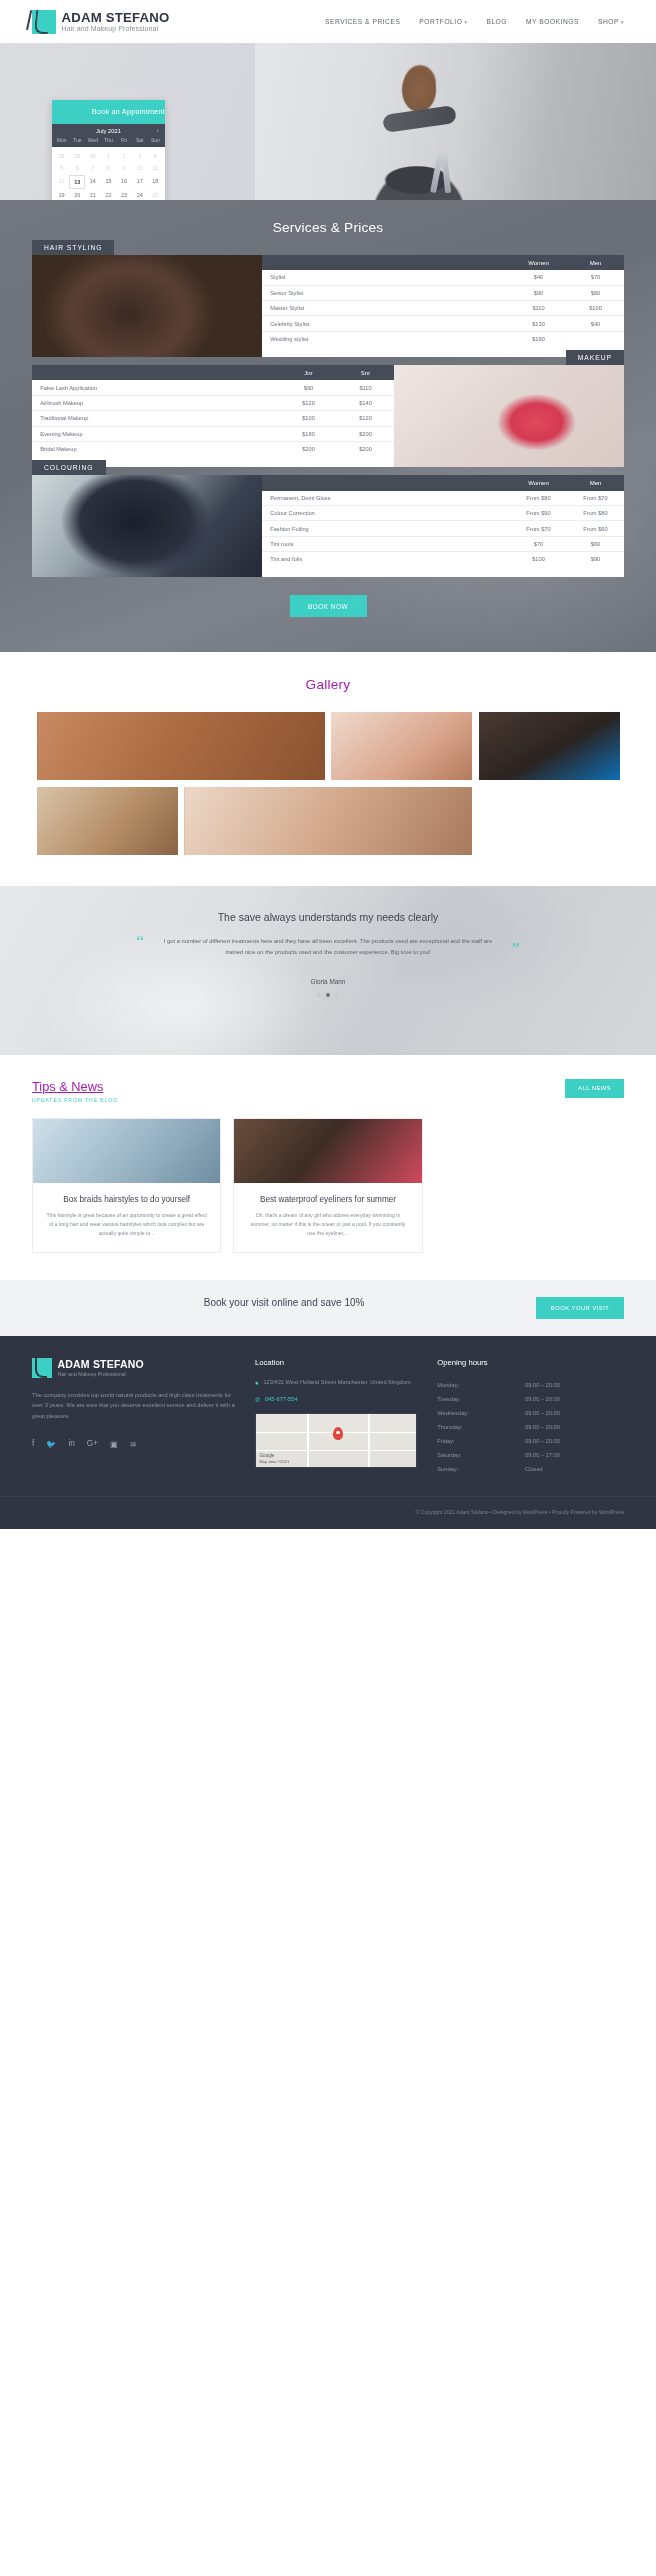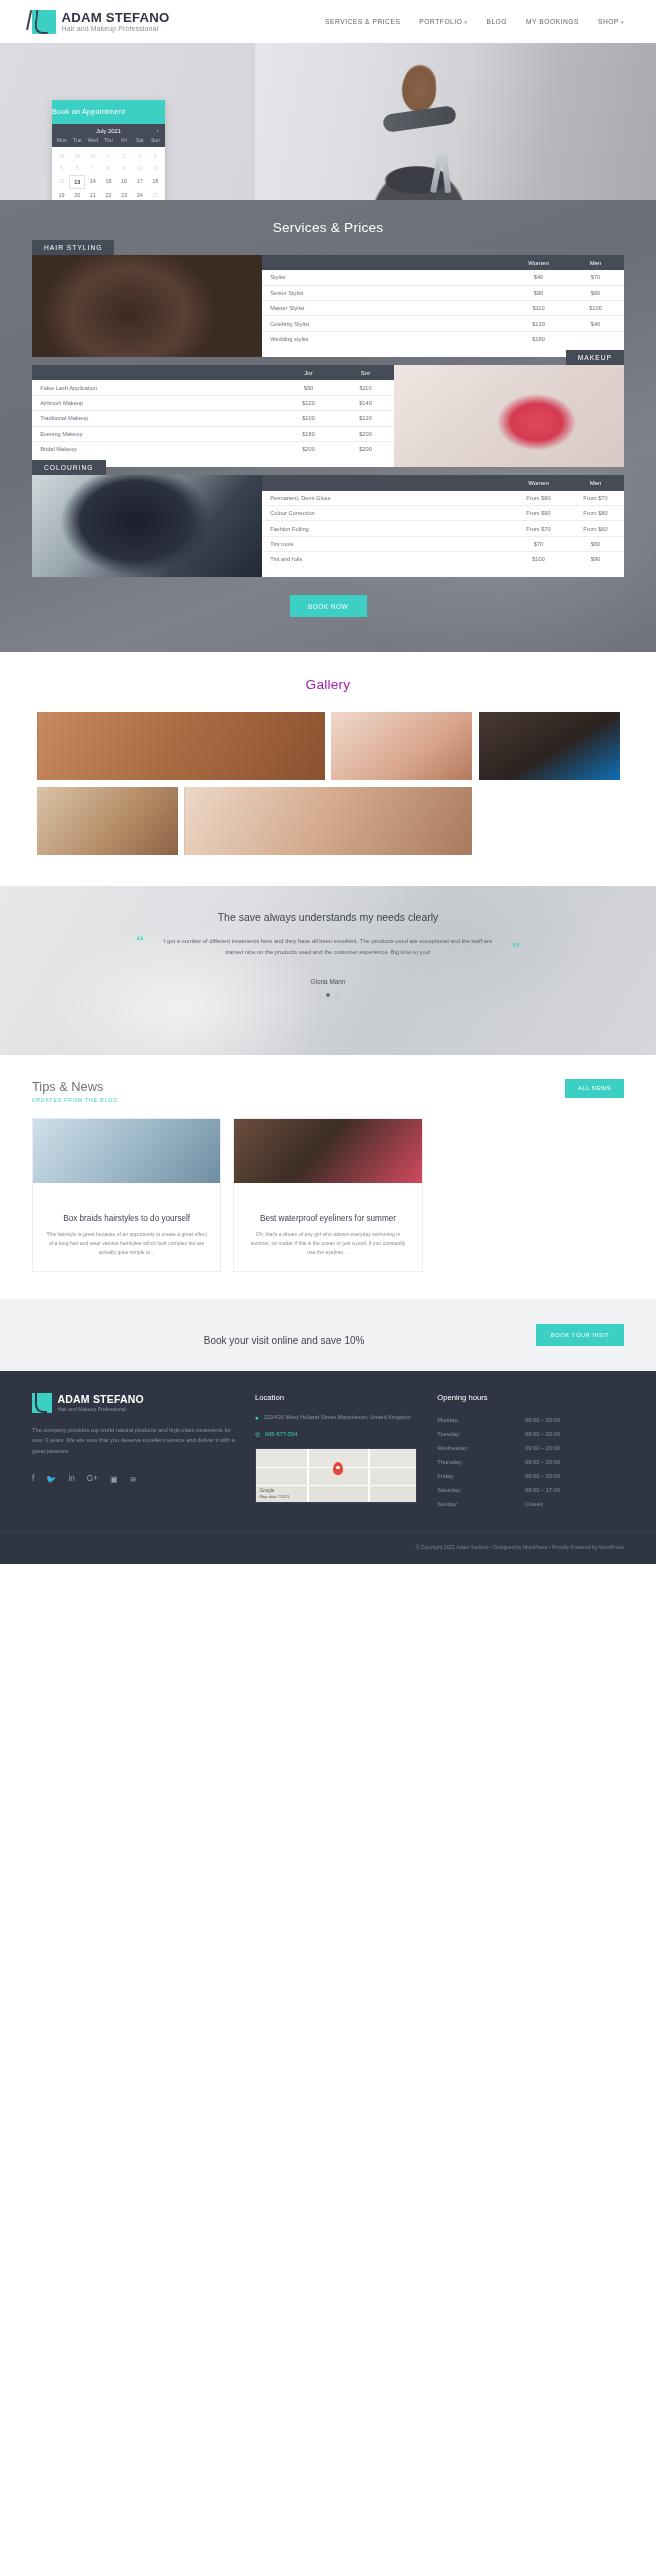--- a/index.html
+++ b/index.html
@@ -37,21 +37,21 @@
   }
   .hero-photo:after{ content:""; position:absolute; left:128px; top:67px; width:73px; height:18px;
       background:linear-gradient(90deg,#5c5f66,#474a51); border-radius:9px; transform:rotate(-8deg); }
   .hero-photo .scissors{ position:absolute; left:179px; top:108px; width:6.4px; height:42px;
       background:linear-gradient(180deg,#cfd4d9,#9aa0a8); transform:rotate(11deg); border-radius:1.8px;}
   .hero-photo .scissors2{ position:absolute; left:188px; top:108px; width:6.4px; height:42px;
       background:linear-gradient(180deg,#cfd4d9,#9aa0a8); transform:rotate(-6deg); border-radius:1.8px;}
 
   
   .cal { position:absolute; left:52px; top:57px; width:113px; background:#fff; box-shadow:0 1.8px 8.2px rgba(0,0,0,.16); }
-  .cal-head { background:#3ccfc4; color:#fff; text-align:left; font-size:7.3px; padding:7.3px 0; letter-spacing:0.2px;}
+  .cal-head { background:#3ccfc4; color:#fff; text-align:right; font-size:7.3px; padding:7.3px 0; letter-spacing:0.2px;}
   .cal-month { background:#454c58; color:#fff; text-align:center; font-size:5.8px; padding:4.6px 0 2.7px; position:relative;}
   .cal-month .arrow{ position:absolute; right:6.4px; top:3.6px; font-size:5.5px; color:#c9cdd4;}
   .cal-dow { background:#454c58; display:grid; grid-template-columns:repeat(7,1fr); padding:0 1.8px 4.6px; }
   .cal-dow span{ color:#b8bdc6; font-size:5px; text-align:center;}
   .cal-grid { display:grid; grid-template-columns:repeat(7,1fr); padding:2.7px 1.8px 5.5px; }
   .cal-grid div { text-align:center; font-size:5.5px; color:#6c727c; padding:3.1px 0; }
   .cal-grid div.mut { color:#d3d6db; }
   .cal-grid div.sel { border:0.9px solid #dcdfe3; color:#3e4450; font-weight:bold; }
 
   
@@ -110,36 +110,36 @@
   .qm { position:absolute; font-size:17.3px; color:#3ccfc4; line-height:1; font-family:"Liberation Serif",serif;}
   .qm.l { left:0; top:-2.7px;} .qm.r { right:0; top:3.6px;}
   .testi-name { margin-top:20px; font-size:6.4px; color:#4c525c; }
   .dots { margin-top:8.2px; display:flex; gap:4.6px; justify-content:center; }
   .dots i { width:4.6px; height:4.6px; border-radius:50%; background:#c6c9ce; display:block; }
   .dots i.on { background:#6b717b; }
 
   
   .tips { background:#fff; padding:24px 0 27px; }
   .tips-hd { width:592px; margin:0 auto 14.6px; display:flex; align-items:flex-start; }
-  .tips-hd h3 { font-size:12.8px; font-weight:normal; color:#737373;}
+  .tips-hd h3 { font-size:12.8px; font-weight:normal; color:#a21caf;text-decoration:underline;}
   .tips-hd .sub { font-size:5.1px; color:#3ccfc4; letter-spacing:0.9px; margin-top:3.6px; text-transform:uppercase;}
   .btn-news { margin-left:auto; background:#3ccfc4; color:#fff; font-size:5.8px; letter-spacing:0.5px;
       padding:6.4px 12.8px; border:none; cursor:pointer; }
   .posts { width:592px; margin:0 auto; display:grid; grid-template-columns:repeat(3,1fr); gap:12px; }
   .post { background:#fff; border:0.9px solid #ececf0; }
   .post .ph { height:64px; background-size:cover; }
   .p1{background:linear-gradient(130deg,#cfe0ea,#9fb9c9 50%,#6f8ea2);}
   .p2{background:linear-gradient(130deg,#6b4e3d,#3c2d25 45%,#d14a5e);}
   .p3{background:linear-gradient(130deg,#e8d6c9,#c8a48c 50%,#8a6a52);}
-  .post h4 { font-size:8.2px; font-weight:normal; color:#3e4450; text-align:center; line-height:1.4; padding:11px 11px 5.5px;margin-top:19px; }
+  .post h4 { font-size:8.2px; font-weight:normal; color:#3e4450; text-align:center; line-height:1.4; padding:11px 11px 5.5px; }
   .post p { font-size:5.1px; color:#868d97; line-height:1.75; text-align:center; padding:0 12.8px 14.6px; }
 
   
   .cta { background:#f1f2f4; padding:16.4px 0; }
-  .cta-in { width:592px; margin:8px auto; display:flex; align-items:flex-end; }
+  .cta-in { width:592px; margin:0 auto; display:flex; align-items:flex-start; }
   .cta-in h4 { font-size:10px; font-weight:normal; color:#3e4450; margin:0 auto; }
   .btn-visit { background:#3ccfc4; color:#fff; font-size:5.8px; letter-spacing:0.5px; padding:8.2px 14.6px; border:none; cursor:pointer;}
 
   
   .footer { background:#2f3542; padding:22px 0 0; }
   .f-in { width:592px; margin:0 auto; display:grid; grid-template-columns:1.25fr 1fr 1.15fr; gap:20px;}
   .f-brand { display:flex; align-items:center; gap:5.5px; margin-bottom:12px;}
   .f-brand .bm { width:20px; height:20px; background:#3ccfc4; position:relative; }
   .f-brand .bm:after{ content:""; position:absolute; left:2.7px; top:0.9px; width:10px; height:18px;
       border-left:2.3px solid #2f3542; border-bottom:2.3px solid #2f3542; border-radius:0 0 0 8.2px;}

